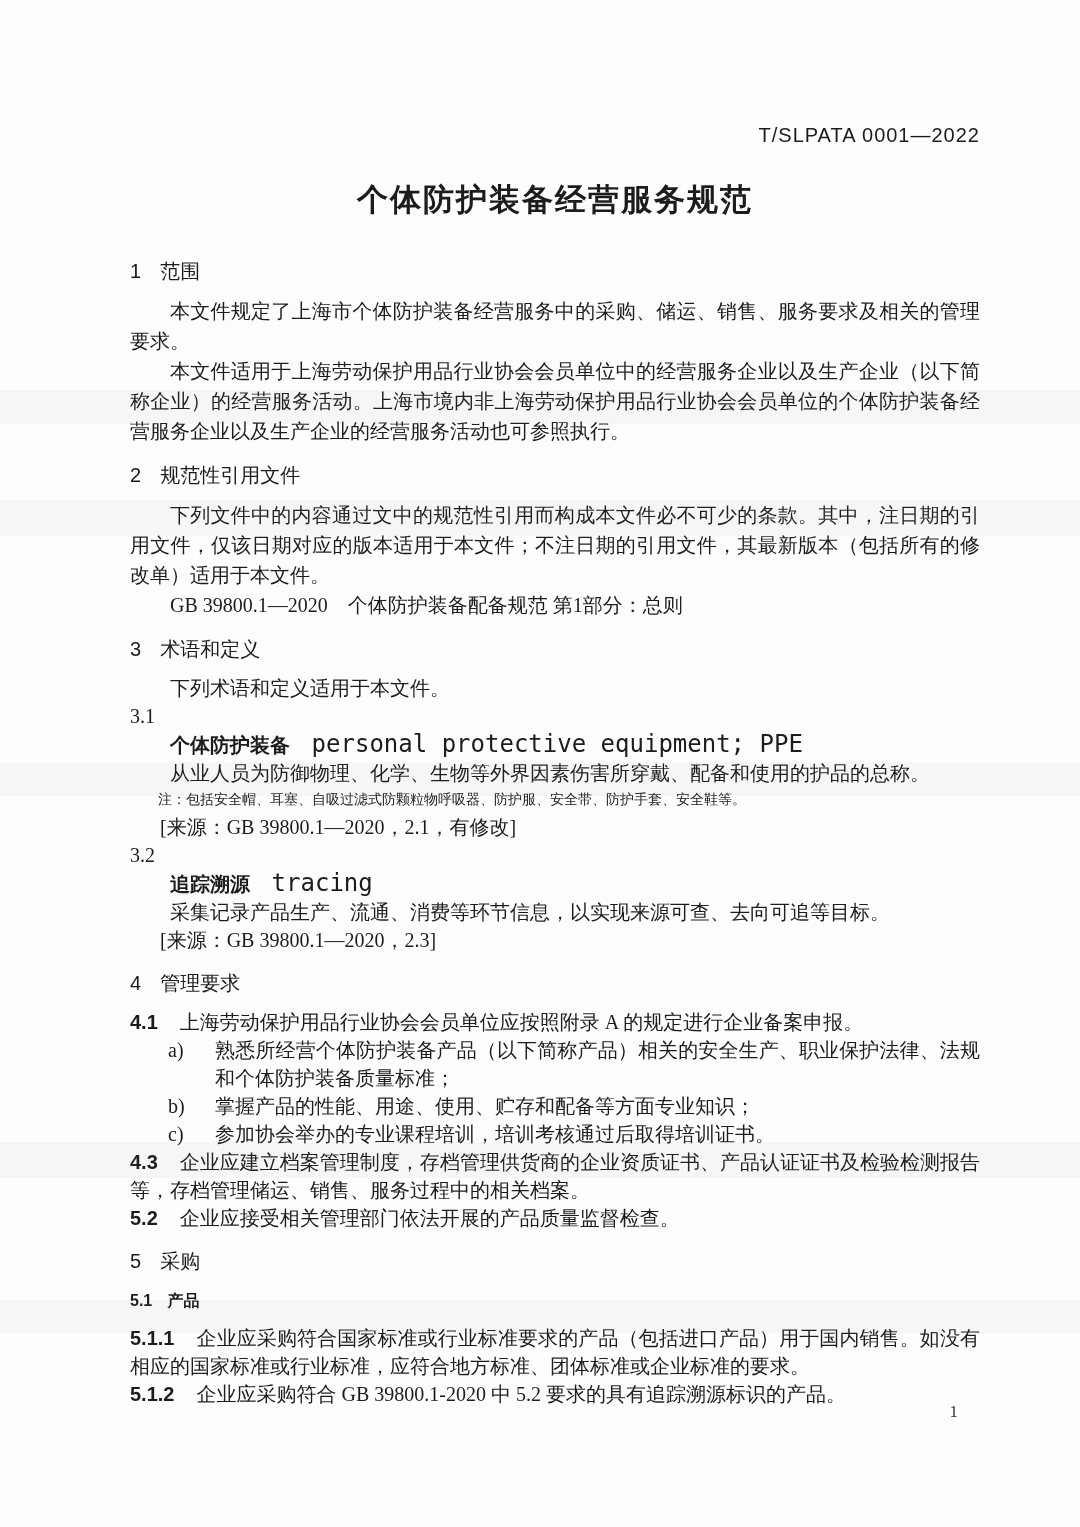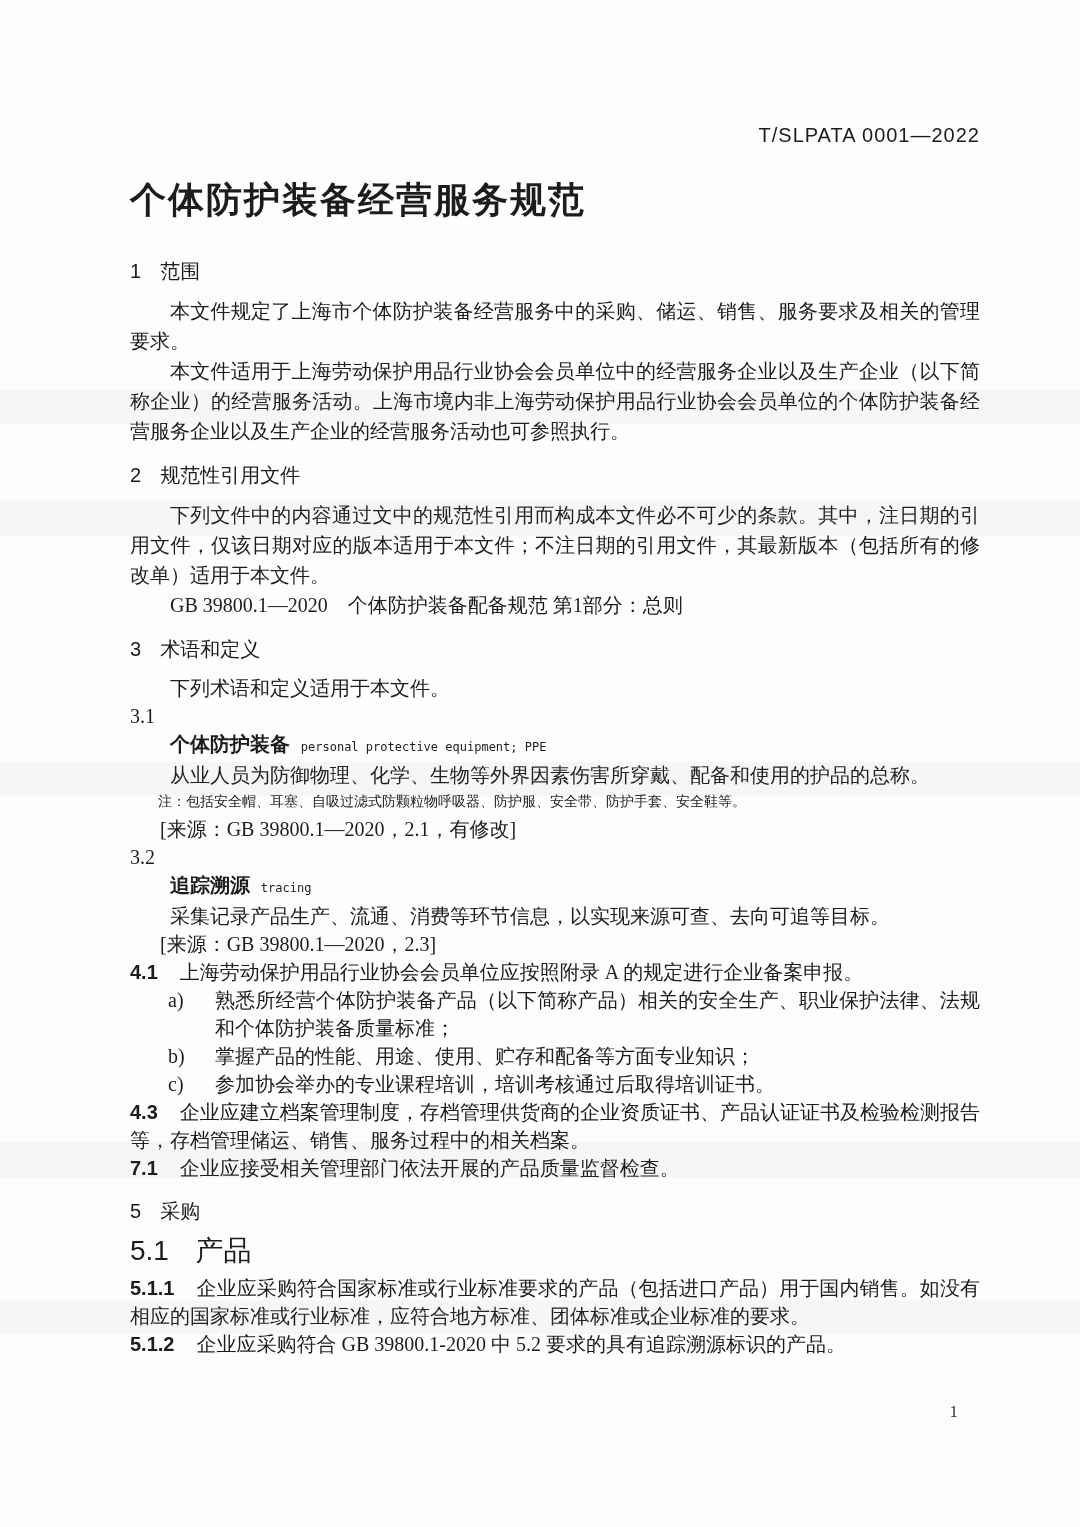--- a/index.html
+++ b/index.html
@@ -30,38 +30,39 @@
   }
   .doc-number {
     text-align: right;
     font-family: "Liberation Sans", "DejaVu Sans", sans-serif;
     font-size: 20px;
     letter-spacing: 1px;
     line-height: 26px;
   }
   h1.doc-title {
     margin: 30px 0 34px 0;
-    font-family: "Liberation Sans", "DejaVu Sans", sans-serif;
-    font-size: 36px;
+    text-align: center;
+    font-family: "Liberation Sans", "DejaVu Sans", sans-serif;
+    font-size: 31px;
     font-weight: bold;
     line-height: 44px;
     letter-spacing: 2px;
   }
   .h-sec {
     margin: 14px 0 10px 0;
     font-family: "Liberation Sans", "DejaVu Sans", sans-serif;
     font-size: 20px;
     font-weight: normal;
     line-height: 30px;
   }
   .h-sub {
     margin: 8px 0 8px 0;
     font-family: "Liberation Sans", "DejaVu Sans", sans-serif;
-    font-size: 28px;
-    font-weight: normal;
+    font-size: 16px;
+    font-weight: bold;
     line-height: 30px;
   }
   .hnum { display: inline-block; margin-right: 0.95em; }
   p { margin: 0; }
   .para {
     line-height: 30px;
     text-indent: 2em;
     text-align: justify;
   }
   .tight { line-height: 28px; }
@@ -74,21 +75,21 @@
     line-height: 28px;
     padding-left: 2em;
   }
   .term-zh {
     font-family: "Liberation Sans", "DejaVu Sans", sans-serif;
     font-weight: bold;
   }
   .term-en {
     font-family: "DejaVu Sans Mono", monospace;
     margin-left: 0.9em;
-    font-size: 12px;
+    font-size: 24px;
   }
   .term-def {
     line-height: 28px;
     text-indent: 2em;
     text-align: justify;
   }
   .term-note {
     font-size: 14px;
     line-height: 26px;
     padding-left: 28px;
@@ -165,39 +166,42 @@
   <p class="term-note">注：包括安全帽、耳塞、自吸过滤式防颗粒物呼吸器、防护服、安全带、防护手套、安全鞋等。</p>
   <p class="term-source">[来源：GB 39800.1—2020，2.1，有修改]</p>
 
   <p class="term-num">3.2</p>
   <p class="term-line">
     <span class="term-zh">追踪溯源</span><span class="term-en">tracing</span>
   </p>
   <p class="term-def">采集记录产品生产、流通、消费等环节信息，以实现来源可查、去向可追等目标。</p>
   <p class="term-source">[来源：GB 39800.1—2020，2.3]</p>
 
+  <div class="h-sec">
+    <span class="hnum">4</span><span>管理要求</span>
+  </div>
   <p class="clause">
     <span class="cnum">4.1</span><span>上海劳动保护用品行业协会会员单位应按照附录 A 的规定进行企业备案申报。</span>
   </p>
   <div class="abc-list">
     <p class="abc-item">
       <span class="abc-label">a)</span><span>熟悉所经营个体防护装备产品（以下简称产品）相关的安全生产、职业保护法律、法规和个体防护装备质量标准；</span>
     </p>
     <p class="abc-item">
       <span class="abc-label">b)</span><span>掌握产品的性能、用途、使用、贮存和配备等方面专业知识；</span>
     </p>
     <p class="abc-item">
       <span class="abc-label">c)</span><span>参加协会举办的专业课程培训，培训考核通过后取得培训证书。</span>
     </p>
   </div>
   <p class="clause">
     <span class="cnum">4.3</span><span>企业应建立档案管理制度，存档管理供货商的企业资质证书、产品认证证书及检验检测报告等，存档管理储运、销售、服务过程中的相关档案。</span>
   </p>
   <p class="clause">
-    <span class="cnum">7.1</span><span>企业应接受相关管理部门依法开展的产品质量监督检查。</span>
+    <span class="cnum">5.2</span><span>企业应接受相关管理部门依法开展的产品质量监督检查。</span>
   </p>
 
   <div class="h-sec">
     <span class="hnum">5</span><span>采购</span>
   </div>
   <div class="h-sub">
     <span class="hnum">5.1</span><span>产品</span>
   </div>
   <p class="clause">
     <span class="cnum">5.1.1</span><span>企业应采购符合国家标准或行业标准要求的产品（包括进口产品）用于国内销售。如没有相应的国家标准或行业标准，应符合地方标准、团体标准或企业标准的要求。</span>

